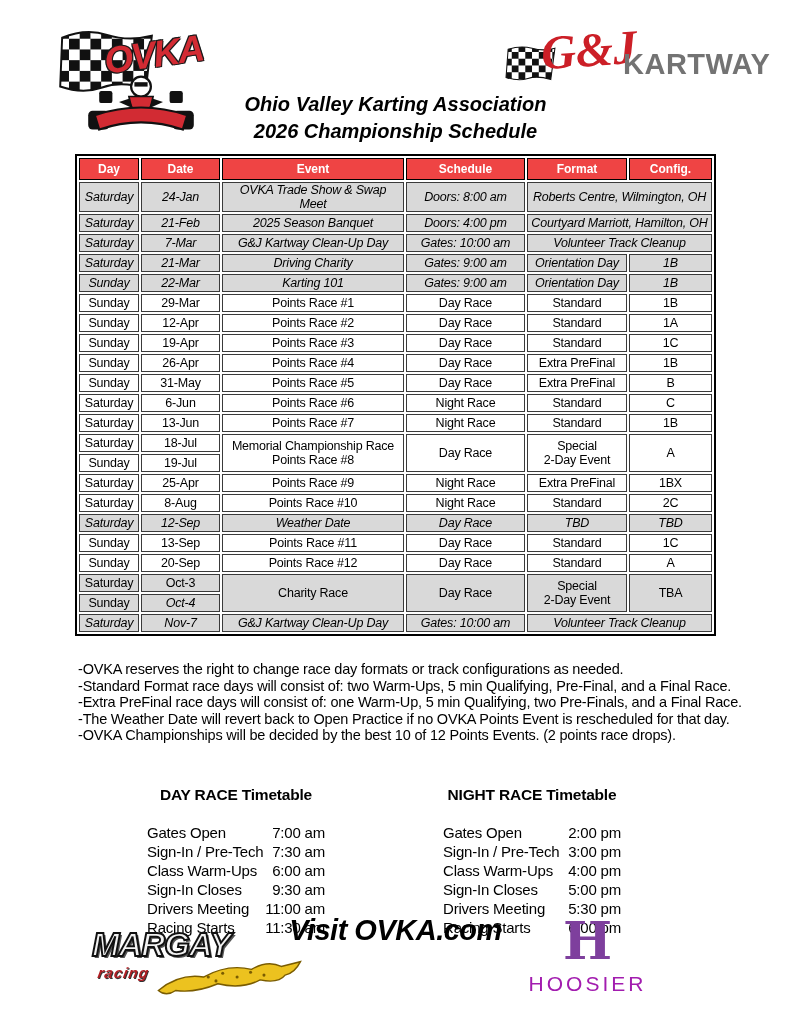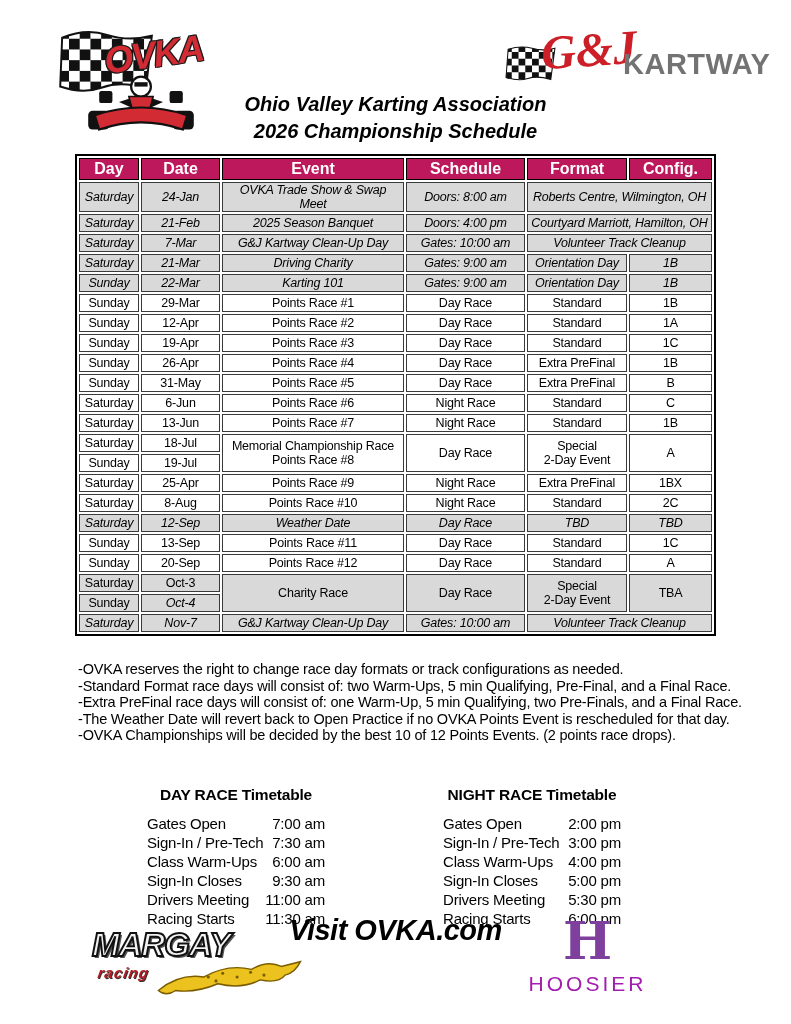--- a/index.html
+++ b/index.html
@@ -33,39 +33,39 @@
   .title { position:absolute; top:91px; left:0; width:100%; text-align:center;
            font-weight:bold; font-style:italic; font-size:20px; line-height:27px; }
 
   
   table.sched {
     position:absolute; left:75px; top:154px; width:639px;
     border-collapse:separate; border-spacing:2px; table-layout:fixed;
     background:#fff; border:2px solid #000;
   }
   table.sched th {
-    background:#be185d; color:#fff; font-weight:bold; font-size:16px;
+    background:#ef4444; color:#fff; font-weight:bold; font-size:12px;
     height:20px; border:1px solid #000; padding:0 2px;
   }
   table.sched td {
     border:1px solid #3a3a3a; font-size:12.5px; text-align:center; vertical-align:middle;
     height:16px; padding:0 2px; white-space:pre-line; line-height:1.12; letter-spacing:-0.2px;
   }
   table.sched td.gray { background:#d9d9d9; }
   table.sched td.it { font-style:italic; }
 
   
   .notes { position:absolute; left:78px; top:661px; width:705px;
            font-size:14.5px; line-height:16.5px; letter-spacing:-0.2px; white-space:nowrap; }
 
   
   .tt { position:absolute; width:178px; }
   .tt.day   { left:147px; top:786px; }
   .tt.night { left:443px; top:786px; }
-  .tt-title { text-align:center; font-weight:bold; font-size:15.5px; margin-bottom:10px; letter-spacing:-0.2px; }
+  .tt-title { text-align:center; font-weight:bold; font-size:15.5px; margin-bottom:19px; letter-spacing:-0.2px; }
   .tt-row { display:flex; justify-content:space-between; font-size:15px; line-height:19px; letter-spacing:-0.2px; }
 
   
   .margay { position:absolute; left:90px; top:926px; width:225px; height:80px; }
   .margay-text {
     position:absolute; left:2px; top:0; font-size:33px; font-weight:bold; font-style:italic;
     color:#f2f2f2; letter-spacing:-1px; -webkit-text-stroke:2px #111;
     text-shadow:2px 2px 0 #555;
   }
   .margay-racing { position:absolute; left:8px; top:38px; font-size:15px; font-weight:bold;

